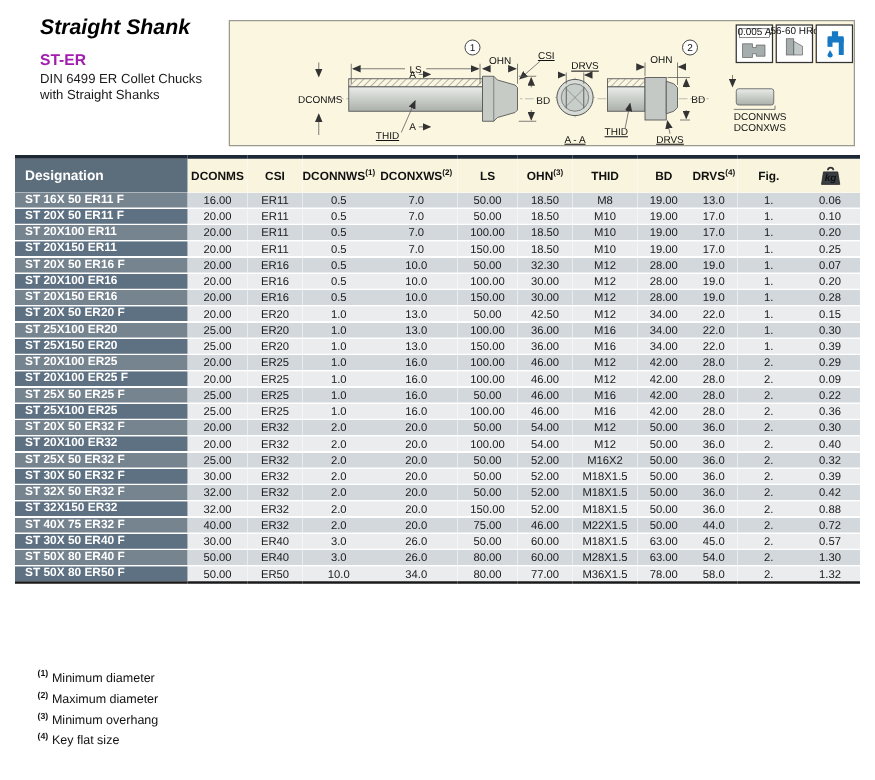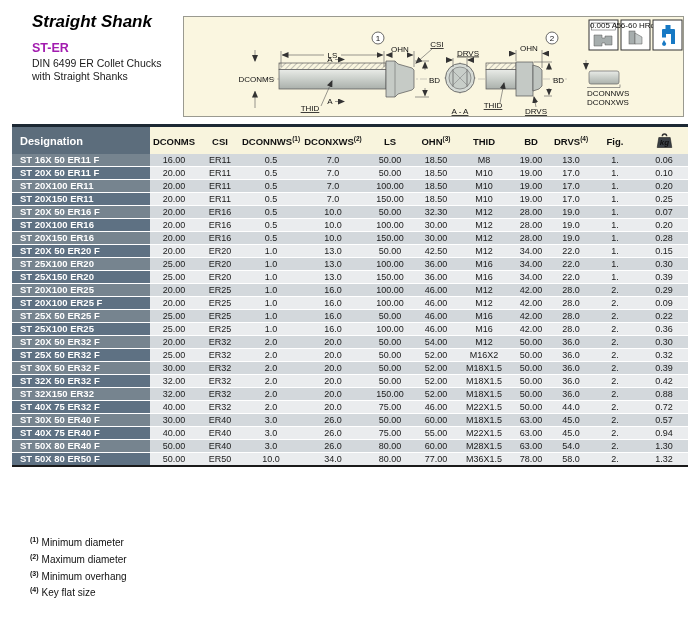--- a/index.html
+++ b/index.html
@@ -452,20 +452,34 @@
             <td>20.0</td>
             <td>50.00</td>
             <td>54.00</td>
             <td>M12</td>
             <td>50.00</td>
             <td>36.0</td>
             <td>2.</td>
             <td>0.30</td>
           </tr>
           <tr>
+            <td class="desig">ST 20X100 ER32</td>
+            <td>20.00</td>
+            <td>ER32</td>
+            <td>2.0</td>
+            <td>20.0</td>
+            <td>100.00</td>
+            <td>54.00</td>
+            <td>M12</td>
+            <td>50.00</td>
+            <td>36.0</td>
+            <td>2.</td>
+            <td>0.40</td>
+          </tr>
+          <tr>
             <td class="desig">ST 25X 50 ER32 F</td>
             <td>25.00</td>
             <td>ER32</td>
             <td>2.0</td>
             <td>20.0</td>
             <td>50.00</td>
             <td>52.00</td>
             <td>M16X2</td>
             <td>50.00</td>
             <td>36.0</td>
@@ -536,34 +550,20 @@
             <td>26.0</td>
             <td>50.00</td>
             <td>60.00</td>
             <td>M18X1.5</td>
             <td>63.00</td>
             <td>45.0</td>
             <td>2.</td>
             <td>0.57</td>
           </tr>
           <tr>
-            <td class="desig">ST 40X 75 ER40 F</td>
-            <td>40.00</td>
-            <td>ER40</td>
-            <td>3.0</td>
-            <td>26.0</td>
-            <td>75.00</td>
-            <td>55.00</td>
-            <td>M22X1.5</td>
-            <td>63.00</td>
-            <td>45.0</td>
-            <td>2.</td>
-            <td>0.94</td>
-          </tr>
-          <tr>
             <td class="desig">ST 50X 80 ER40 F</td>
             <td>50.00</td>
             <td>ER40</td>
             <td>3.0</td>
             <td>26.0</td>
             <td>80.00</td>
             <td>60.00</td>
             <td>M28X1.5</td>
             <td>63.00</td>
             <td>54.0</td>

